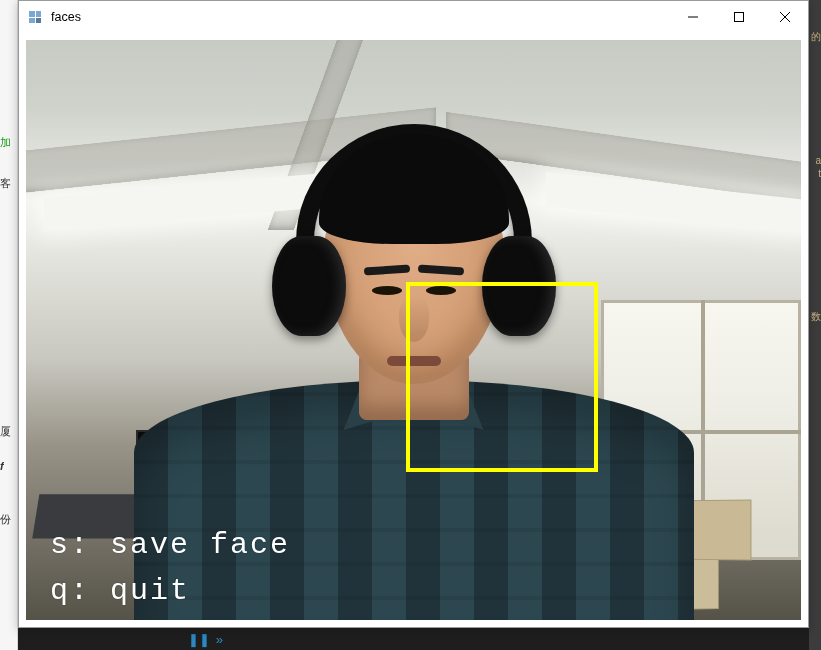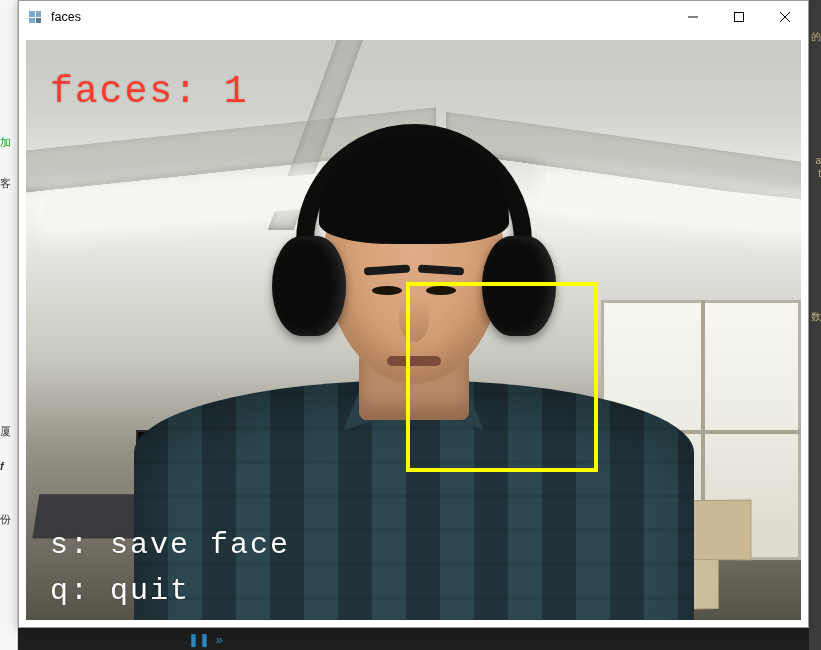--- a/index.html
+++ b/index.html
@@ -304,21 +304,20 @@
             <div class="mouth"></div>
           </div>
           <div class="hair"></div>
           <div class="cup l"></div>
             <div class="cup r"></div>
         </div>
       </div>
 
       <div class="face-box" style="left:380px;top:242px;width:192px;height:190px;border-color:#ffff00;"></div>
 
-      <span class="overlay-text counter" style="left:24px; top:30px;">faces: 1</span>
 
       <span class="overlay-text hint" style="left:24px; bottom:12px;">q: quit</span>
 
       <span class="overlay-text hint" style="left:24px; bottom:58px;">s: save face</span>
 
     </div>
   </div>
 
 </div>
 

